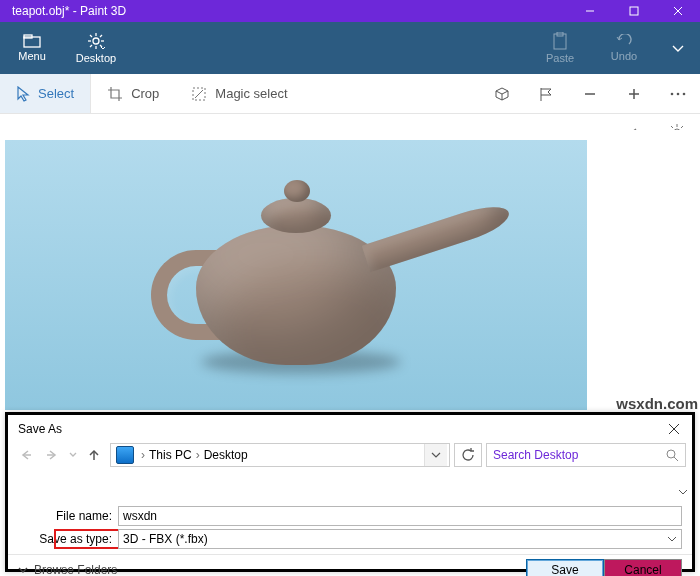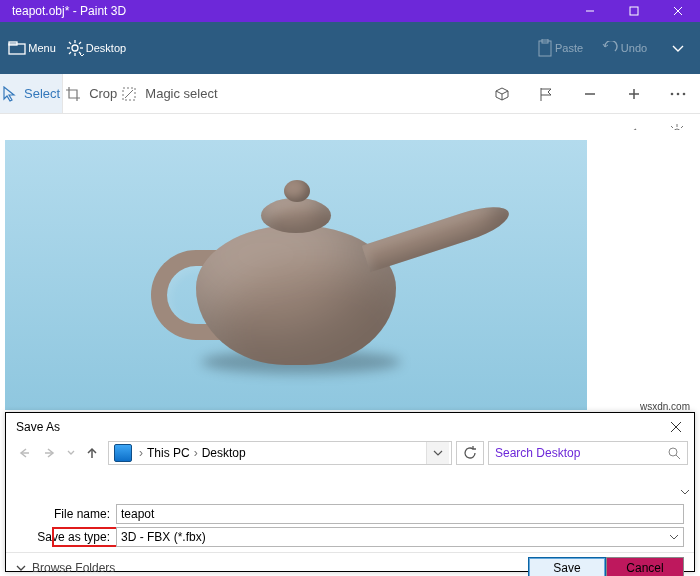--- a/index.html
+++ b/index.html
@@ -6,28 +6,28 @@
   body { width: 700px; height: 576px; overflow: hidden; background: #fff; position: relative; }
 
   
   .title-bar { height: 22px; background: #6d28d9; color: #fff; display: flex; align-items: center; font-size: 12px; }
   .title-bar .title-text { padding-left: 12px; flex: 1; }
   .win-btn { width: 44px; height: 22px; display: flex; align-items: center; justify-content: center; color: #fff; cursor: default; }
   .win-btn svg { stroke: #fff; }
 
   
   .ribbon { height: 52px; background: #2c5b81; color: #fff; display: flex; align-items: center; }
-  .ribbon-item { width: 64px; height: 52px; display: flex; flex-direction: row; align-items: center; justify-content: center; font-size: 11px; gap: 2px; }
+  .ribbon-item { width: 64px; height: 52px; display: flex; flex-direction: column; align-items: center; justify-content: center; font-size: 11px; gap: 2px; }
   .ribbon-item.disabled { opacity: 0.45; }
   .ribbon-spacer { flex: 1; }
   .ribbon-chevron { width: 44px; height: 52px; display: flex; align-items: center; justify-content: center; }
 
   
   .toolbar { height: 40px; background: #fff; border-bottom: 1px solid #e5e5e5; display: flex; align-items: stretch; }
-  .tool { display: flex; align-items: center; gap: 8px; padding: 0 2px; font-size: 13px; color: #555; }
+  .tool { display: flex; align-items: center; gap: 8px; padding: 0 16px; font-size: 13px; color: #555; }
   .tool.active { background: #e8f0f8; color: #3478bb; border-right: 1px solid #e5e5e5; }
   .tool-icons-right { display: flex; align-items: center; margin-left: auto; }
   .tool-icon-btn { width: 44px; height: 40px; display: flex; align-items: center; justify-content: center; color: #444; }
 
   
   .prop-strip { position: absolute; top: 114px; right: 0; width: 86px; height: 40px; background: #fff; display: flex; align-items: center; justify-content: space-around; }
 
   
   .canvas-area { position: absolute; left: 0; top: 130px; right: 0; bottom: 0; background: #fff; }
   .canvas { position: absolute; left: 5px; top: 10px; width: 582px; height: 270px; background: linear-gradient(180deg,#b3dbed 0%,#8fc7df 100%); overflow: hidden; display:flex;align-items:center;justify-content:center; }
@@ -35,24 +35,24 @@
   
   .teapot { position: relative; width: 280px; height: 210px; }
   .teapot-body { position:absolute; left:40px; top:55px; width:200px; height:140px; background:#9e897c; border-radius:50% 50% 45% 45% / 45% 45% 55% 55%; box-shadow: inset -30px -40px 60px rgba(0,0,0,.25), inset 20px 40px 40px rgba(255,255,255,.18); }
   .teapot-lid { position:absolute; left:105px; top:28px; width:70px; height:35px; background:#9e897c; border-radius:50%; box-shadow: inset -8px -10px 20px rgba(0,0,0,.25), inset 8px 10px 12px rgba(255,255,255,.18);}
   .teapot-knob { position:absolute; left:128px; top:10px; width:26px; height:22px; background:#9e897c; border-radius:50%; box-shadow: inset -4px -4px 8px rgba(0,0,0,.3);}
   .teapot-handle { position:absolute; left:-5px; top:80px; width:70px; height:90px; border:16px solid #9e897c; border-right:none; border-radius:50px 0 0 50px; box-shadow: inset 4px 4px 8px rgba(255,255,255,.1);}
   .teapot-spout { position:absolute; right:-80px; top:75px; width:150px; height:28px; background:#9e897c; border-radius:0 60% 60% 0 / 0 100% 100% 0; transform: rotate(-18deg); transform-origin:left center; box-shadow: inset -10px -8px 18px rgba(0,0,0,.25), inset 4px 6px 10px rgba(255,255,255,.15);}
   .shadow { position:absolute; left:45px; bottom:6px; width:200px; height:24px; background:rgba(0,0,0,.25); border-radius:50%; filter:blur(6px);}
 
   
-  .watermark { position:absolute; right:10px; bottom:164px; font-size:10px; color:#444; }
-
-  
-  .dialog { position: absolute; left: 5px; right: 5px; bottom: 4px; height: 160px; background: #fff; border: 1px solid #000000; box-shadow: 0 0 6px rgba(0,0,0,.2); display:flex; flex-direction:column; }
+  .watermark { position:absolute; right:2px; bottom:164px; font-size:15px; color:#444;font-weight:bold; }
+
+  
+  .dialog { position: absolute; left: 5px; right: 5px; bottom: 4px; height: 160px; background: #fff; border: 3px solid #000000; box-shadow: 0 0 6px rgba(0,0,0,.2); display:flex; flex-direction:column; }
   .dialog-title-row { display:flex; align-items:center; padding:4px 6px 2px 10px; font-size:12px; }
   .dialog-title-row .label { flex:1; }
   .dialog-close { width:24px;height:20px;display:flex;align-items:center;justify-content:center; }
 
   .nav-row { display:flex; align-items:center; gap:4px; padding:2px 6px 6px 6px; }
   .nav-arrows { display:flex; gap:2px; }
   .nav-arrow { width:24px; height:22px; display:flex; align-items:center; justify-content:center; color:#999; }
   .nav-arrow.up { color:#555; border:1px solid transparent; }
   .breadcrumb { flex:1; height:24px; border:1px solid #ccc; display:flex; align-items:center; padding:0 2px; font-size:12px; }
   .bc-computer { width:18px;height:18px; background:linear-gradient(#3da6f5,#0d6fc8); border:1px solid #104e87; border-radius:2px; margin:0 3px; }
@@ -293,21 +293,21 @@
           <circle cx="5" cy="5" r="4" fill="none" stroke="#888"></circle>
           <line x1="8" y1="8" x2="12" y2="12" stroke="#888"></line>
         </svg>
     </div>
   </div>
 
   <div class="fields">
     <div class="field-row">
       <div class="field-label">File name:</div>
       <div class="field-input">
-        <span>teapot</span>
+        <span>wsxdn</span>
         <span class="dd">
             <svg width="10" height="10">
               <polyline points="1,3 5,7 9,3" fill="none" stroke="#555"></polyline>
             </svg>
           </span>
       </div>
     </div>
     <div class="field-row" style="position:relative;">
       <div class="red-box"></div>
       <div class="field-label">Save as type:</div>

